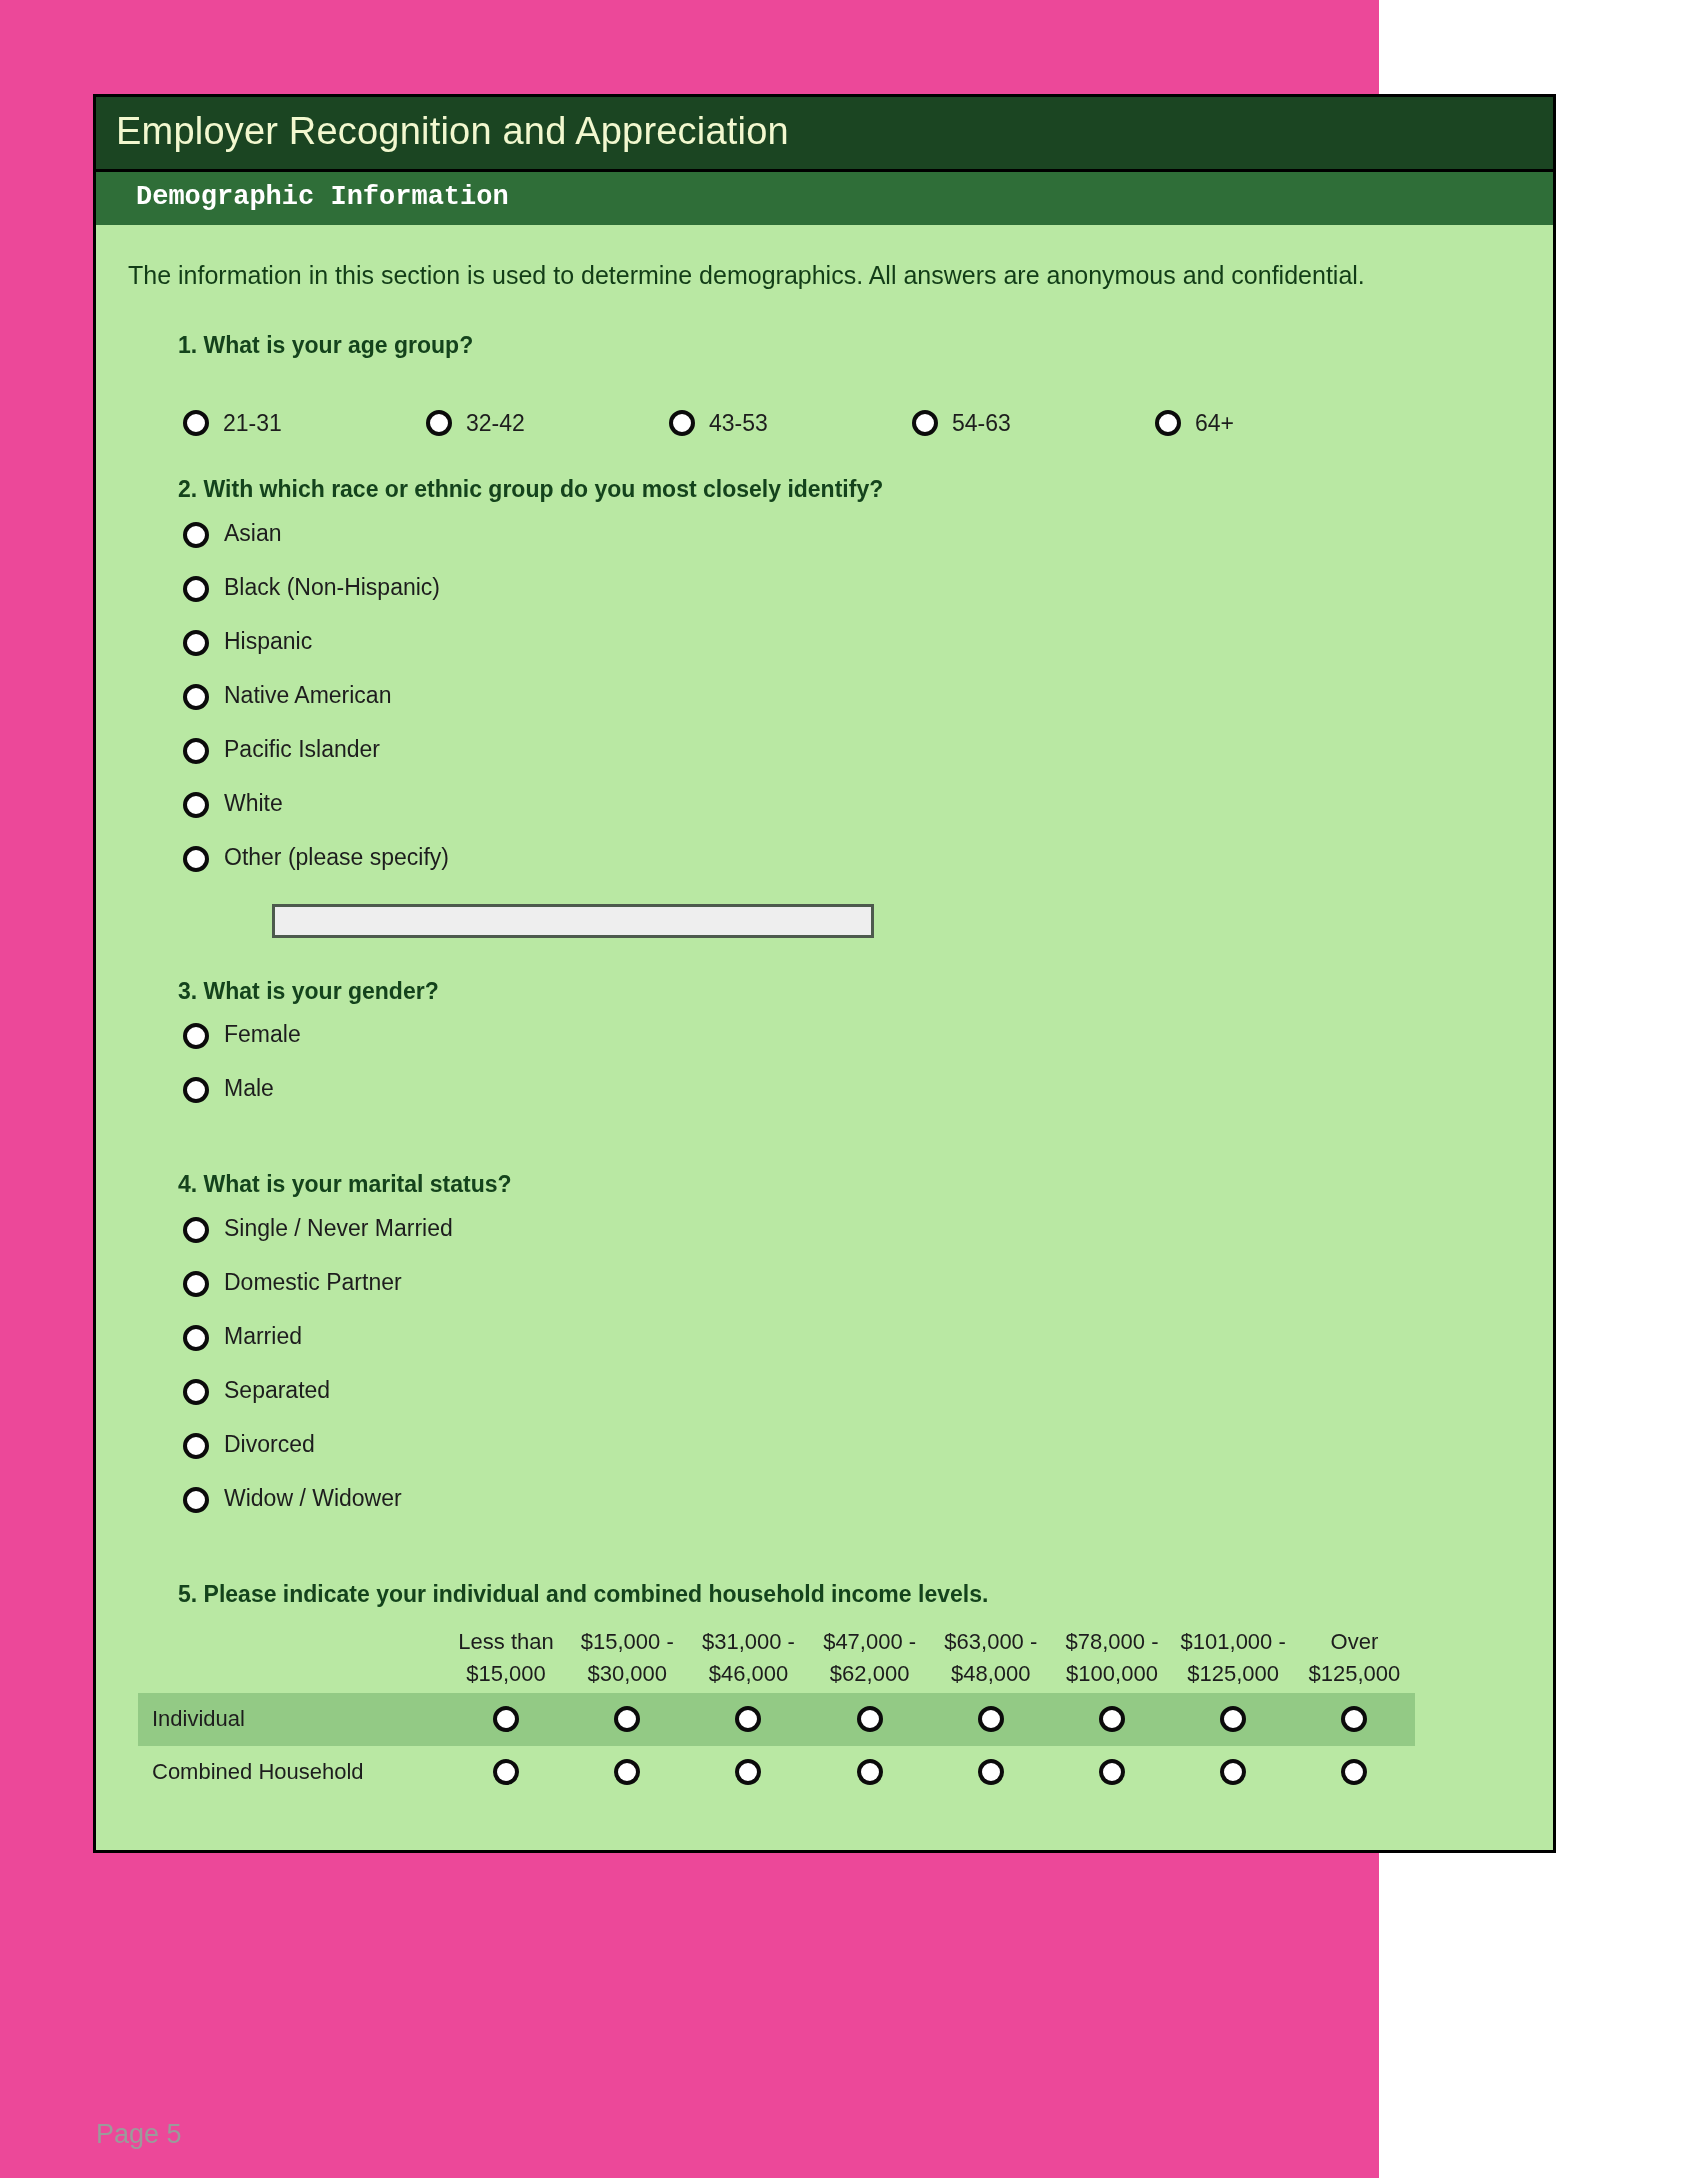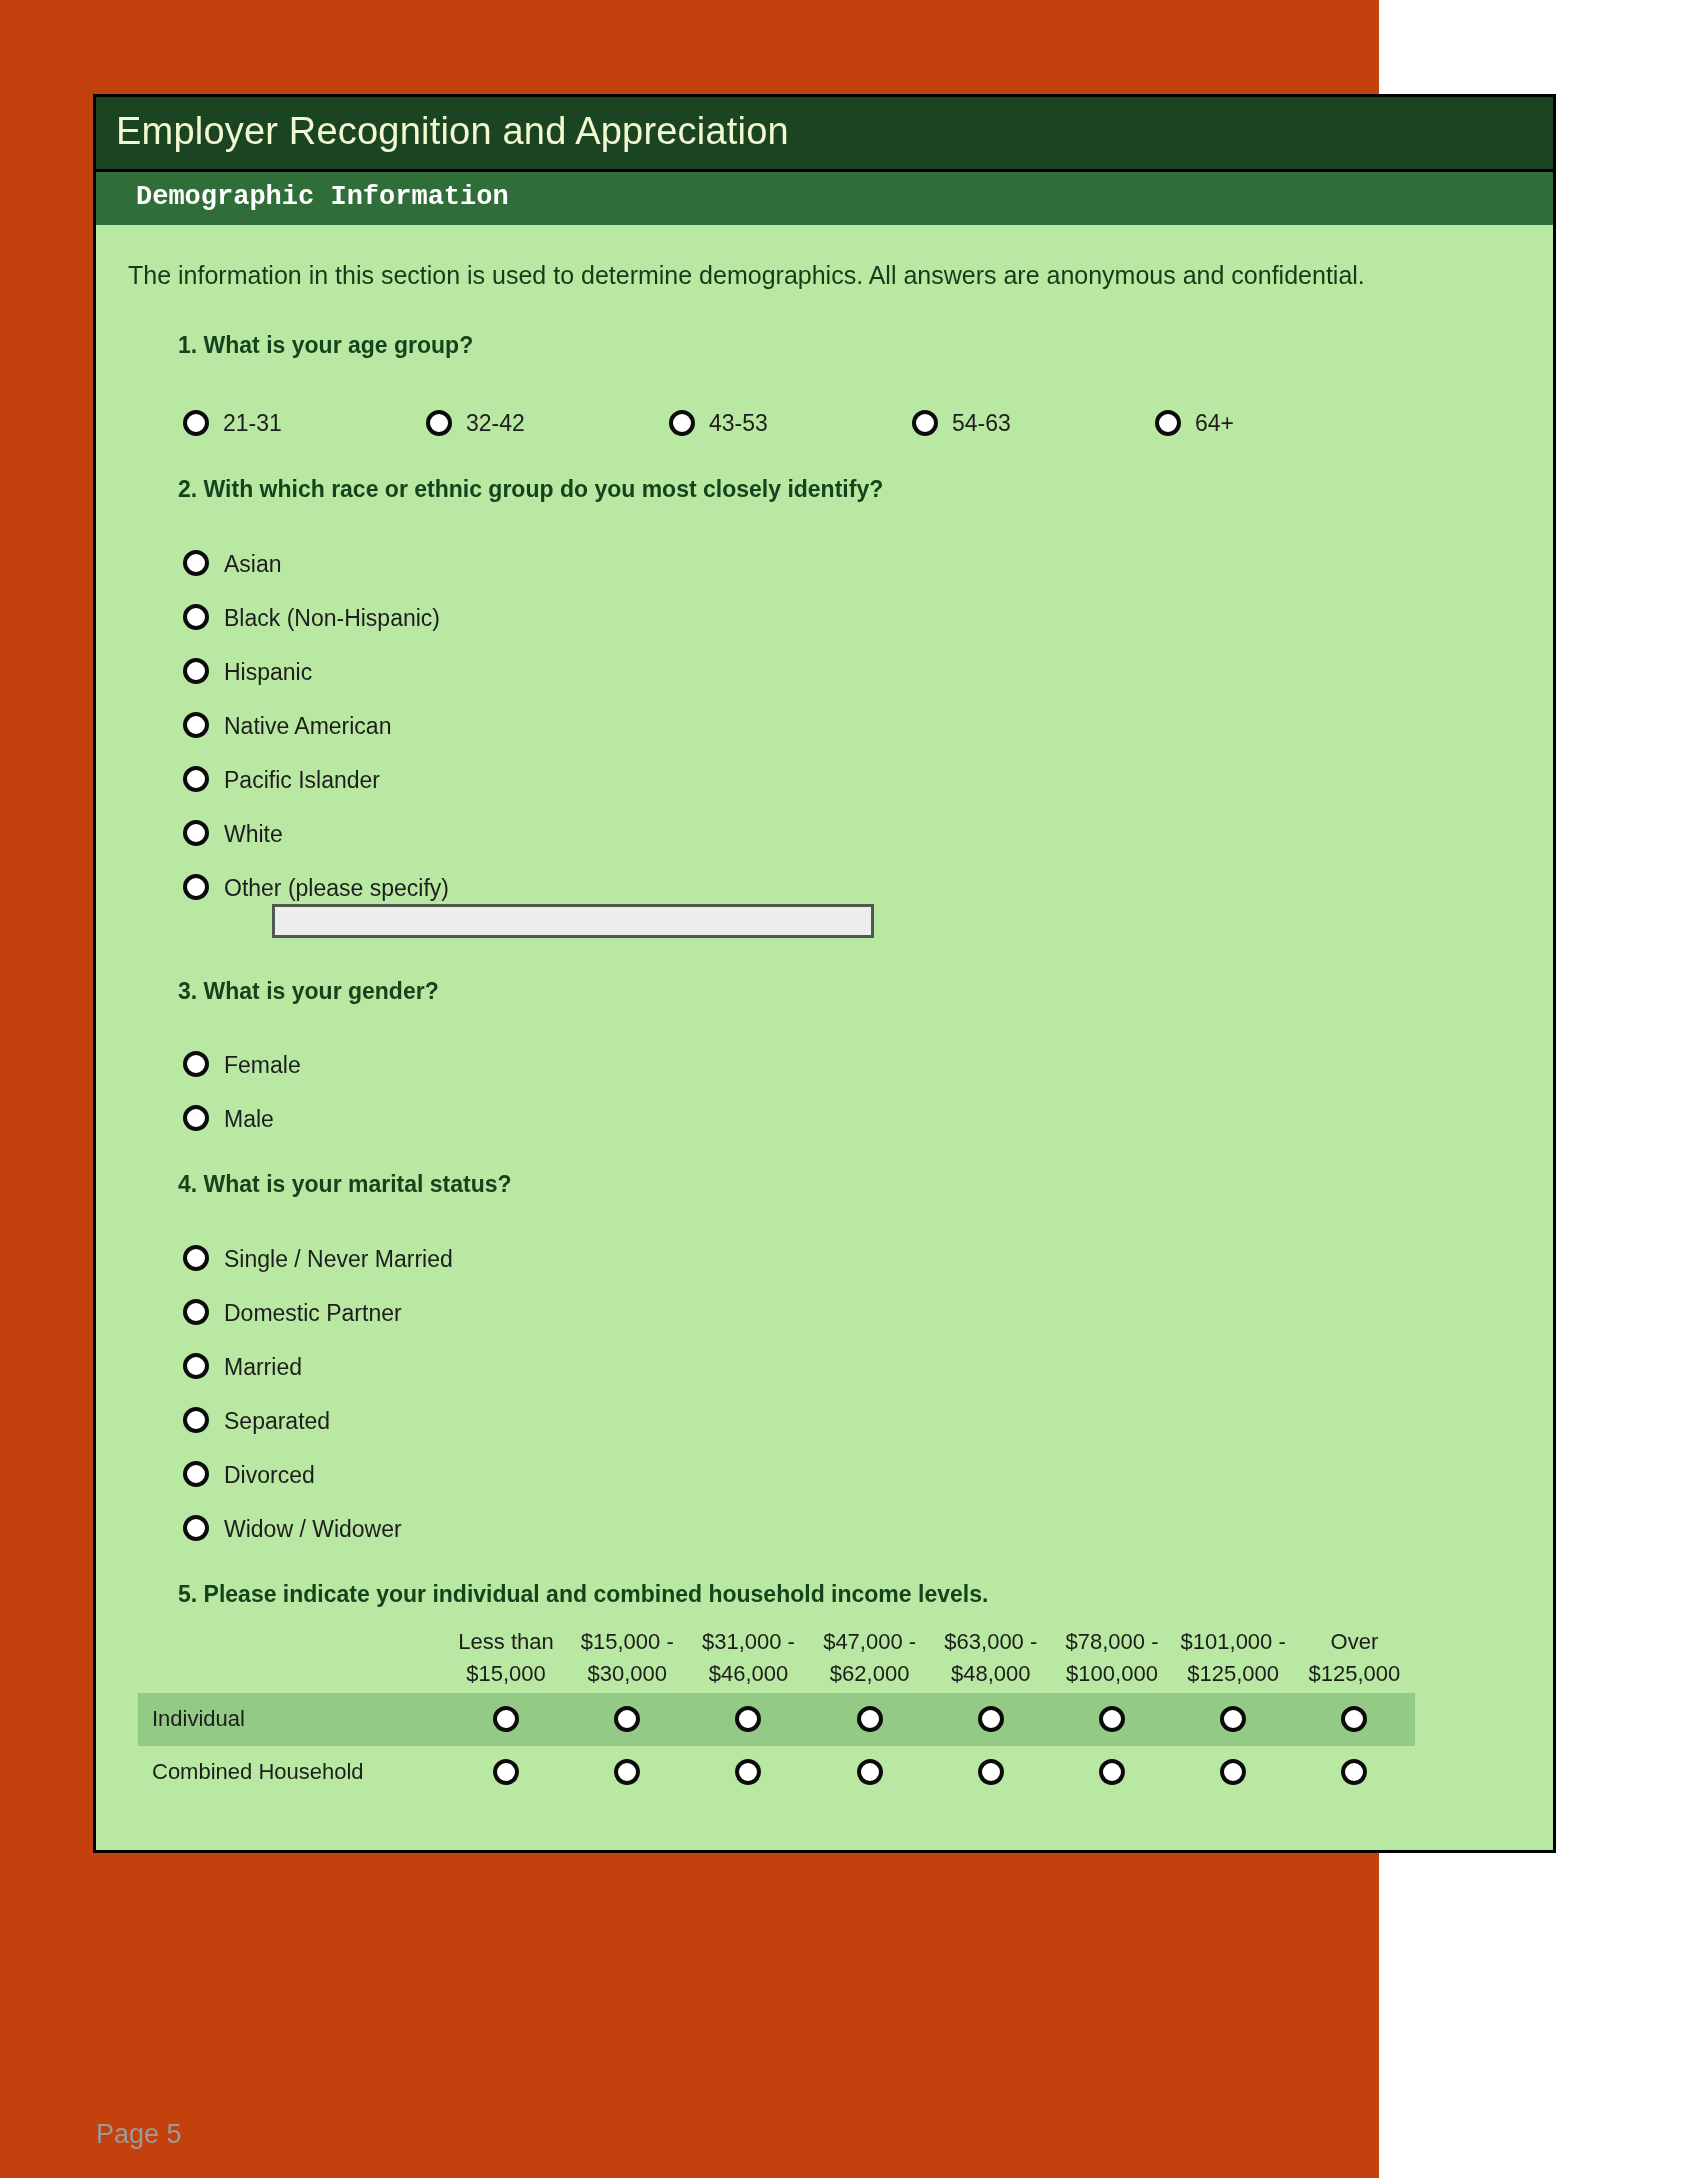--- a/index.html
+++ b/index.html
@@ -13,21 +13,21 @@
     font-family: "Liberation Sans", sans-serif;
     position: relative;
     overflow: hidden;
   }
 
   .page {
     position: absolute;
     left: 0; top: 0;
     width: 1379px;
     height: 2178px;
-    background: #c2410c;
+    background: #ec4899;
   }
 
   .form-box {
     position: absolute;
     left: 93px;
     top: 94px;
     width: 1463px;
     border: 3px solid #000000;
     box-sizing: border-box;
     background: #b9e8a3;
@@ -121,21 +121,21 @@
     margin-left: 14px;
     line-height: 1;
   }
 
   
   .options-col {
     margin-left: 55px;
   }
   .options-col .opt {
     display: flex;
-    align-items: flex-end;
+    align-items: flex-start;
     height: 54px;
   }
   .options-col .opt .opt-label {
     font-size: 23px;
     color: #1d1d1d;
     margin-left: 15px;
     line-height: 1;
   }
 
   .specify-row {

